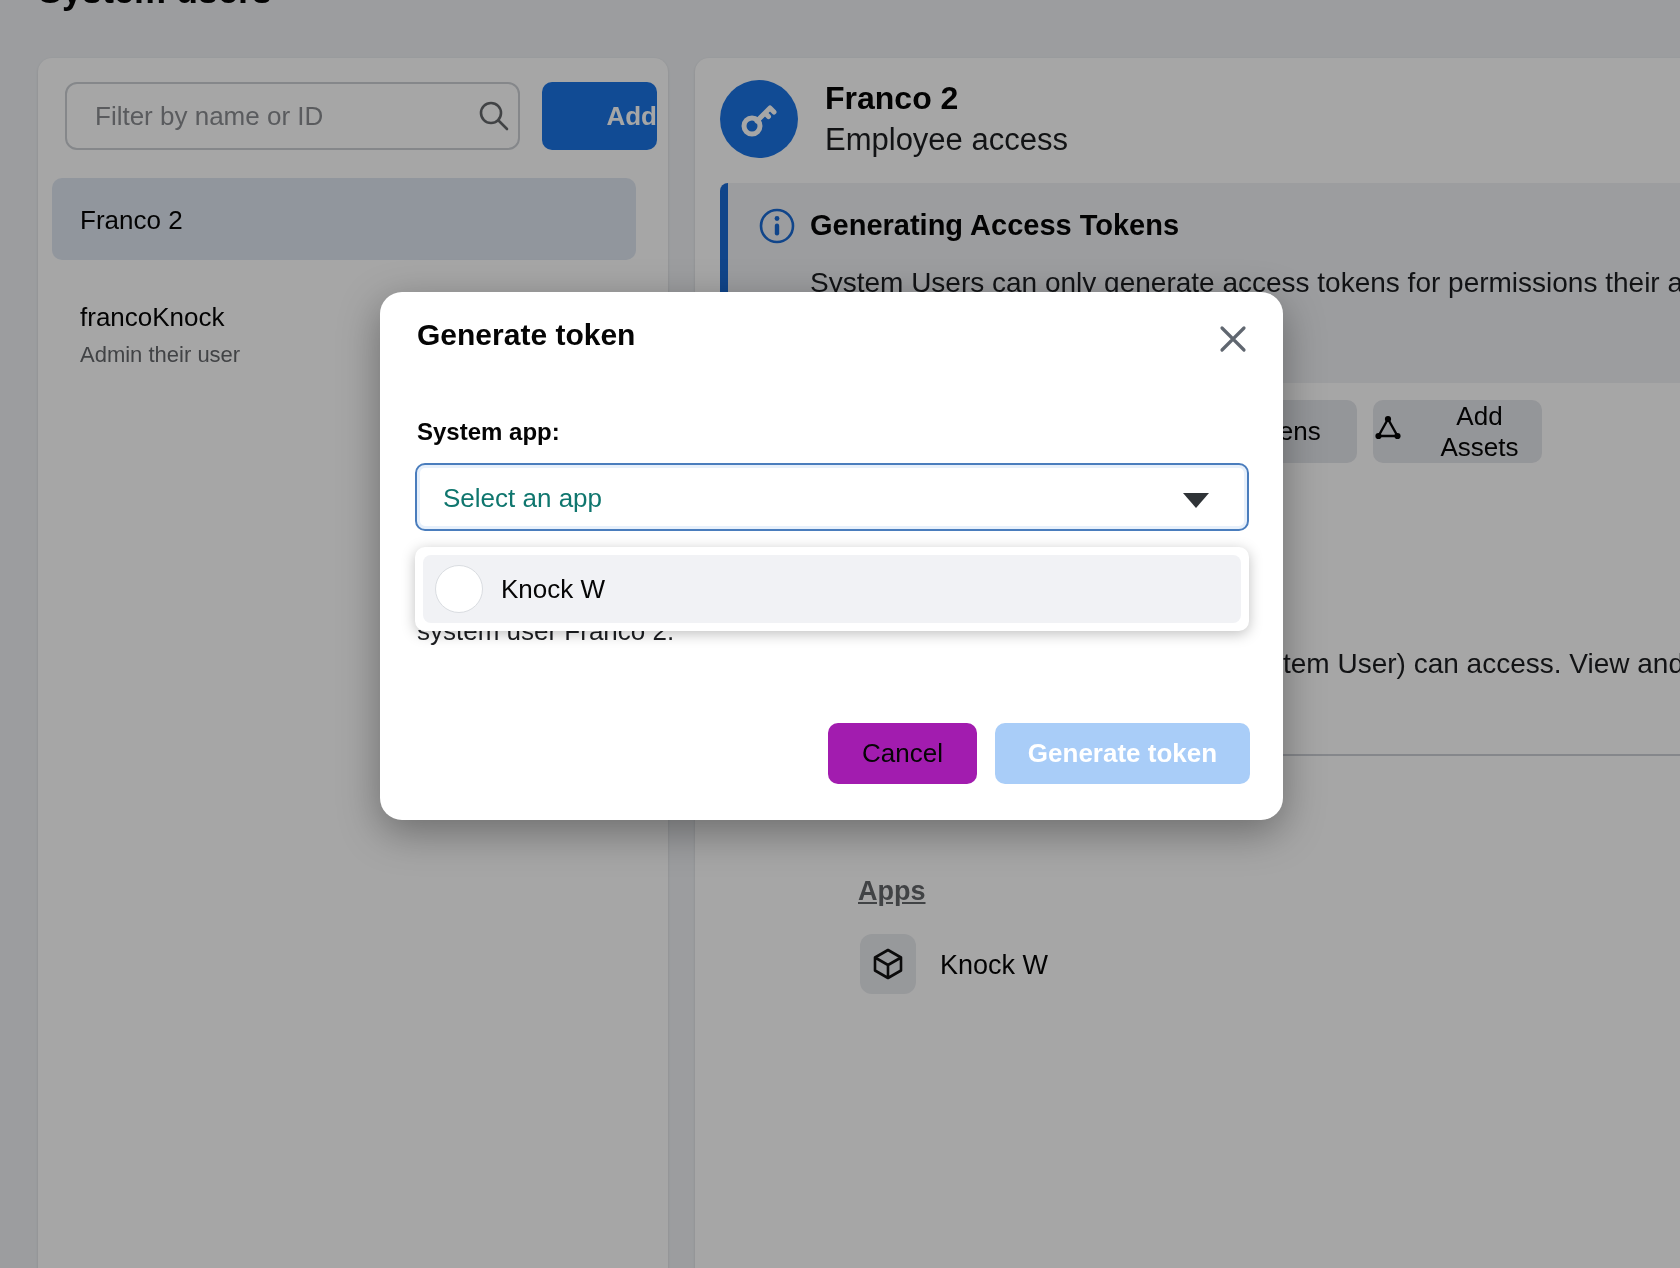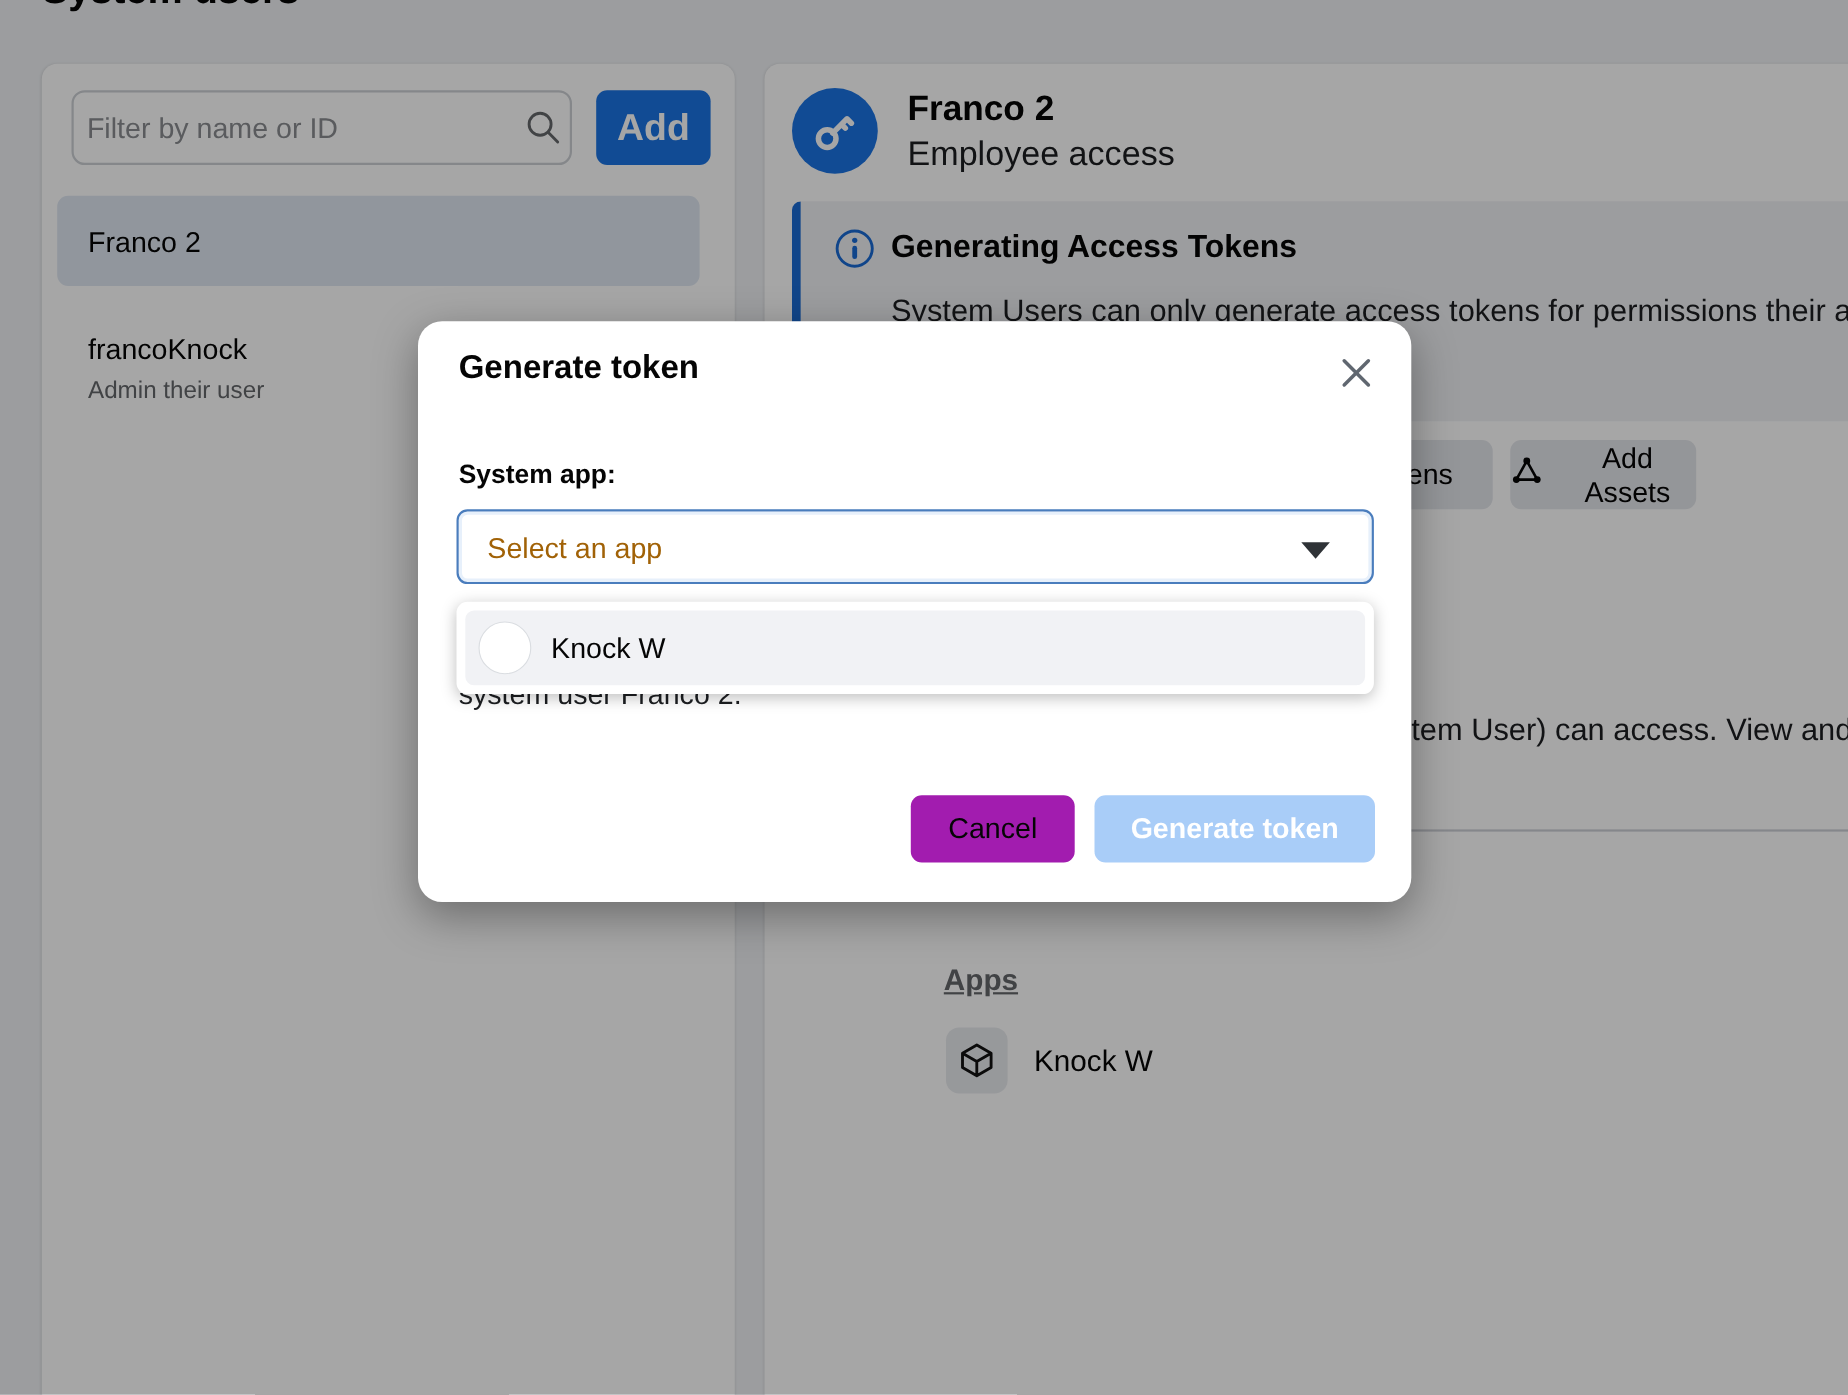--- a/index.html
+++ b/index.html
@@ -8,28 +8,28 @@
   #stage { position:relative; width:1680px; height:1268px; overflow:hidden; }
 
   
   .page-title { position:absolute; left:38px; top:-27px; font-size:36px; font-weight:700; line-height:36px; color:#050505; }
 
   .panel { position:absolute; background:#fff; border-radius:14px; box-shadow:0 1px 3px rgba(0,0,0,.12); }
   #left-panel  { left:38px;  top:58px; width:630px;  height:1240px; }
   #right-panel { left:695px; top:58px; width:1000px; height:1240px; }
 
   .filter-input { position:absolute; left:27px; top:24px; width:455px; height:68px;
-    border:2px solid #ccd0d5; border-radius:12px; padding:0 56px 0 12px;
+    border:2px solid #ccd0d5; border-radius:12px; padding:0 56px 0 28px;
     font-size:26px; color:#1c1e21; background:#fff; outline:none; font-family:inherit; }
   .filter-input::placeholder { color:#8a8d91; }
   .search-icon { position:absolute; left:438px; top:40px; width:36px; height:36px; }
 
-  .add-btn { position:absolute; left:504px; top:24px; width:104px; height:68px;
-    background:#1b74e4; color:#fff; font-size:34px; font-weight:700;
-    border:none; border-radius:10px; cursor:pointer; font-family:inherit; }
+  .add-btn { position:absolute; left:504px; top:24px; width:115px; height:68px;
+    background:#1b74e4; color:#fff; font-size:26px; font-weight:700;
+    border:none; border-radius:10px; cursor:pointer; font-family:inherit;text-align:right; }
 
   .user-row { position:absolute; left:14px; width:584px; border-radius:10px; cursor:pointer; }
   .user-row.selected { top:120px; height:82px; background:#dfe7f2; }
   .user-row.plain    { top:228px; height:100px; background:transparent; }
   .user-name { position:absolute; left:28px; font-size:26px; color:#050505; }
   .user-row.selected .user-name { top:27px; }
   .user-row.plain .user-name { top:16px; }
   .user-sub { position:absolute; left:28px; top:56px; font-size:22px; color:#65676b; }
 
   .su-avatar { position:absolute; left:25px; top:22px; width:78px; height:78px;
@@ -63,21 +63,21 @@
   #modal { position:absolute; left:380px; top:292px; width:903px; height:528px; background:#fff;
     border-radius:22px; box-shadow:0 12px 40px rgba(0,0,0,.35); z-index:20; }
   .modal-title { position:absolute; left:37px; top:26px; font-size:30px; font-weight:700; }
   .modal-close { position:absolute; left:830px; top:24px; width:46px; height:46px; background:none;
     border:none; cursor:pointer; display:flex; align-items:center; justify-content:center; }
   .select-label { position:absolute; left:37px; top:126px; font-size:24px; font-weight:700; }
 
   .dropdown { position:absolute; left:35px; top:171px; width:834px; height:68px;
     border:2px solid #4a7dbd; border-radius:10px; background:#fff; cursor:pointer;
     box-shadow:inset 0 0 0 3px #e7f0fb; }
-  .dropdown-placeholder { position:absolute; left:26px; top:18px; font-size:26px; color:#a16207;text-align:center; }
+  .dropdown-placeholder { position:absolute; left:26px; top:18px; font-size:26px; color:#0f766e;text-align:center; }
   .dropdown-caret { position:absolute; right:38px; top:28px; width:0; height:0;
     border-left:13px solid transparent; border-right:13px solid transparent; border-top:15px solid #2f3337; }
 
   .occluded-line { position:absolute; left:37px; top:338px; height:20px; overflow:hidden; z-index:21;text-align:right; }
   .occluded-line span { display:block; margin-top:-14px; font-size:26px; color:#1c1e21; }
 
   .option-panel { position:absolute; left:35px; top:255px; width:834px; height:84px; background:#fff;
     border-radius:10px; box-shadow:0 3px 14px rgba(0,0,0,.25); z-index:25; padding:8px; }
   .option-row { width:100%; height:68px; background:#f1f2f5; border-radius:8px; cursor:pointer;
     display:flex; align-items:center; }

